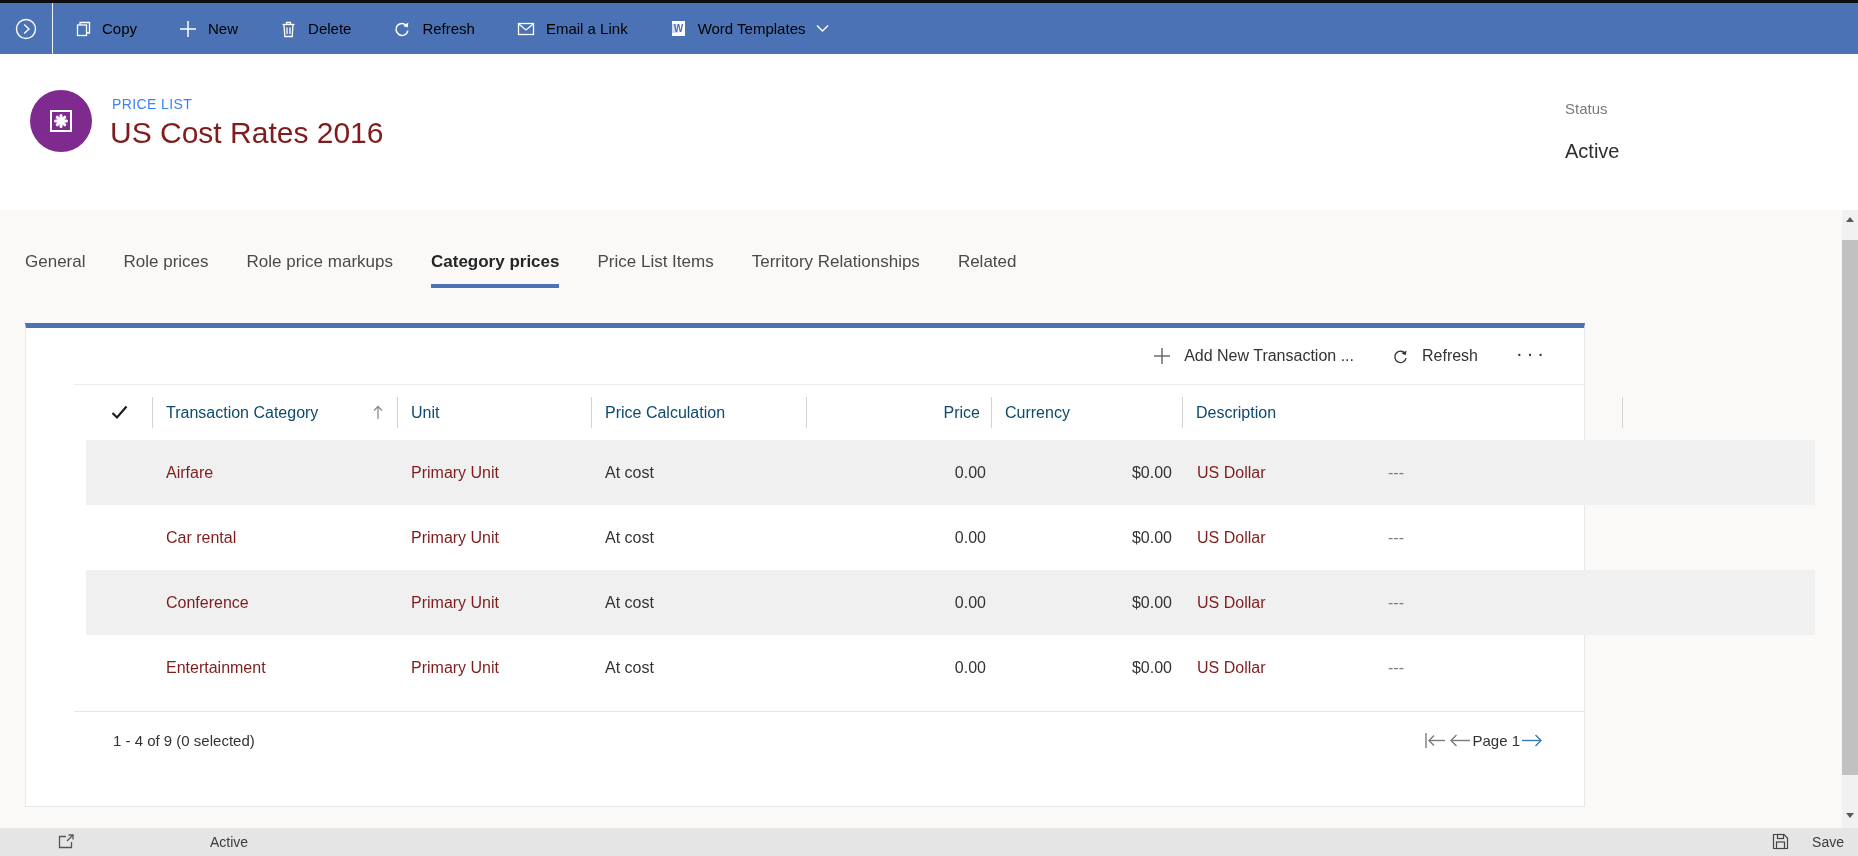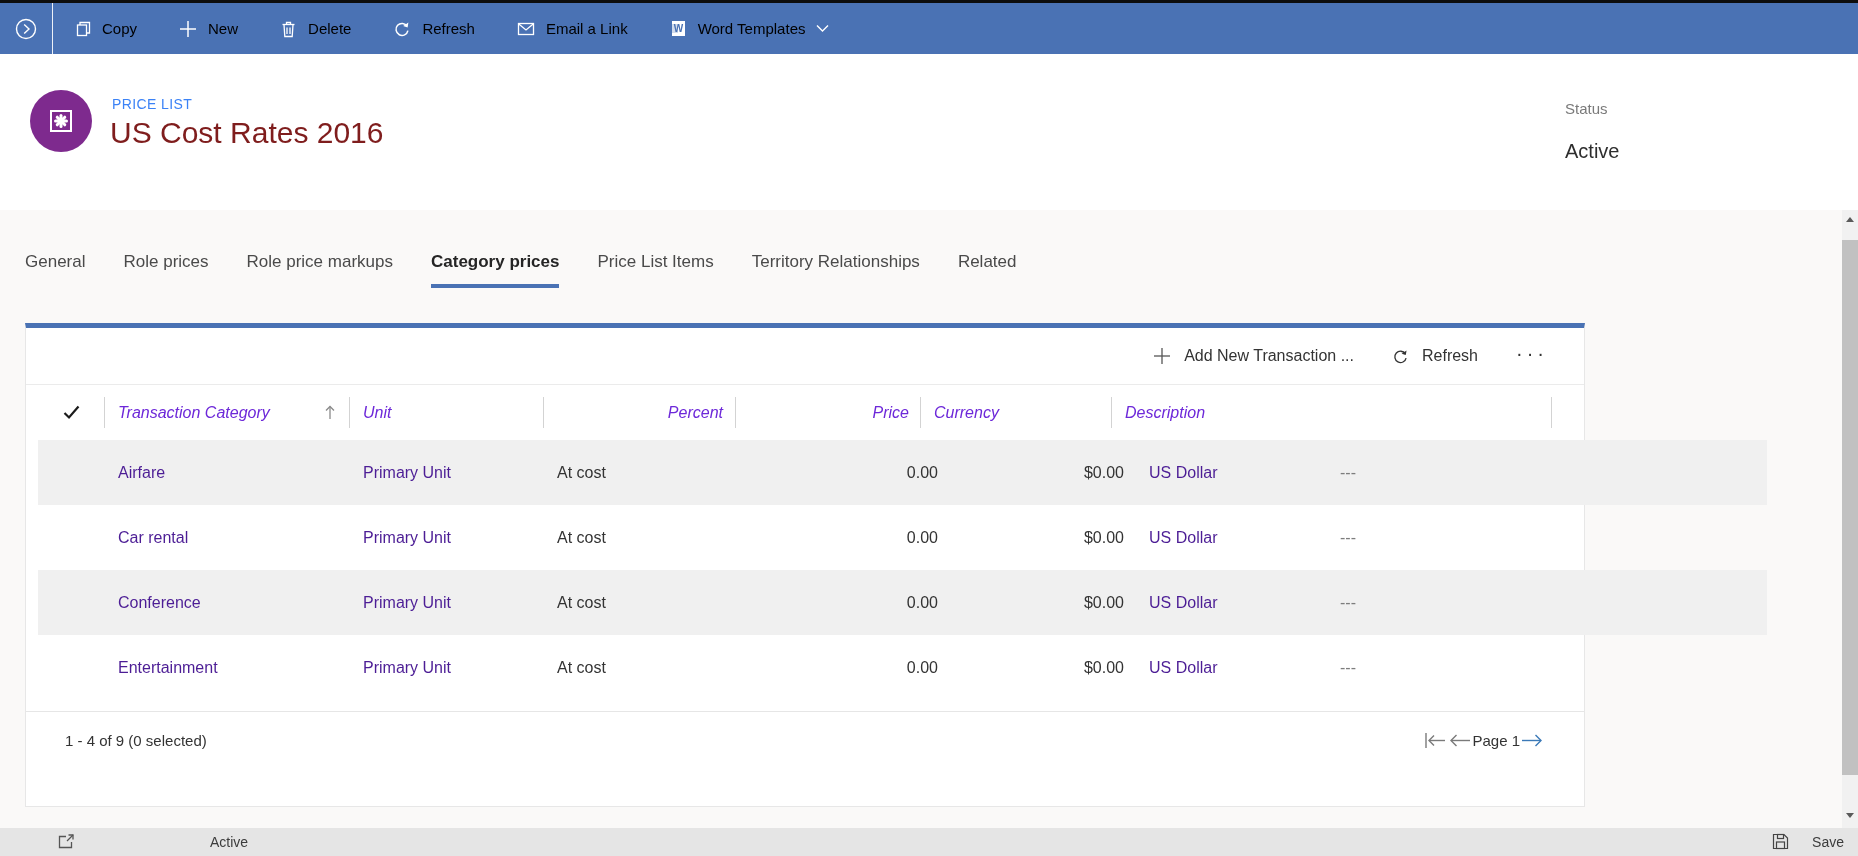--- a/index.html
+++ b/index.html
@@ -48,48 +48,48 @@
 
   
   .tabs { position: absolute; left: 25px; top: 252px; display: flex; gap: 38px; font-size: 17px; color: #4a4a4a; }
   .tab { padding-bottom: 12px; cursor: pointer; border-bottom: 4px solid transparent; }
   .tab.active { color: #252525; font-weight: 700; border-bottom-color: #4a72b4; }
 
   
   .grid {
     position: absolute; left: 25px; top: 323px; width: 1560px; height: 484px;
     background: #fff; border-top: 5px solid #4a72b4;
-    border-left: 1px solid #e7e7e7; border-right: 1px solid #e7e7e7; border-bottom: 1px solid #e7e7e7;
+    border-left: 1px solid #e7e7e7; border-right: 1px solid #e7e7e7; border-bottom: 1px solid #e7e7e7; padding-left: 48px;
   }
   .grid-toolbar {
     height: 57px; display: flex; align-items: center; justify-content: flex-end;
     gap: 38px; padding-right: 36px; border-bottom: 1px solid #ebebeb; font-size: 16px; color: #333;
   }
   .gt-item { display: flex; align-items: center; gap: 13px; cursor: pointer; white-space: nowrap; }
   .gt-more { font-size: 20px; letter-spacing: 4px; color: #333; cursor: pointer; line-height: 1; padding-bottom: 6px; }
 
   .grid-table { margin-left: 12px; width: 1729px; }
-  .grid-header { display: flex; height: 55px; align-items: flex-end; color: #6d28d9; font-size: 16px; font-style: italic; }
+  .grid-header { display: flex; height: 55px; align-items: flex-end; color: #0c4a6e; font-size: 16px; }
   .grid-header .cell { position: relative; height: 100%; display: flex; align-items: center; cursor: pointer; }
   .grid-header .cell::after {
     content: ""; position: absolute; right: 0; top: 12px; height: 31px; width: 1px; background: #d3d3d3;
   }
   .row { display: flex; height: 65px; align-items: center; font-size: 16px; color: #333; cursor: pointer; }
   .row.alt { background: #f0f0f0; }
   .cell { padding-left: 13px; }
   .col-check    { width: 67px;  display: flex; justify-content: center; padding-left: 0; }
   .col-category { width: 245px; }
   .col-unit     { width: 194px; }
   .col-calc     { width: 215px; }
   .col-percent  { width: 192px; text-align: right; padding-right: 13px; justify-content: flex-end; }
   .col-price    { width: 185px; text-align: right; padding-right: 12px; justify-content: flex-end; }
   .col-currency { width: 191px; }
   .col-desc     { width: 440px; }
   .grid-header .col-category { justify-content: space-between; padding-right: 14px; }
-  .link { color: #4c1d95; cursor: pointer; }
+  .link { color: #7f1d1d; cursor: pointer; }
   .muted { color: #7d7d7d; }
 
   .grid-footer-sep { margin-top: 11px; border-top: 1px solid #e6e6e6; }
   .grid-footer {
     height: 56px; display: flex; align-items: center; justify-content: space-between;
     padding: 0 40px 0 39px; font-size: 15px; color: #333;
   }
   .pagination { display: flex; align-items: center; }
   .pag-btn { cursor: pointer; }
   .page-label { font-size: 15px; color: #333; }
@@ -256,21 +256,21 @@
       <div class="cell col-category">
         <span>Transaction Category</span>
         <span>
           <svg width="12" height="15" viewBox="0 0 12 15" fill="none" stroke="#8a8a8a" stroke-width="1.3">
             <line x1="6" y1="14" x2="6" y2="1.5"></line>
             <polyline points="2,5.5 6,1.5 10,5.5"></polyline>
           </svg>
         </span>
       </div>
       <div class="cell col-unit">Unit</div>
-      <div class="cell col-percent">Percent</div>
+      <div class="cell col-calc">Price Calculation</div>
       <div class="cell col-price">Price</div>
       <div class="cell col-currency">Currency</div>
       <div class="cell col-desc">Description</div>
     </div>
 
     <div class="row alt">
       <div class="cell col-check"></div>
       <div class="cell col-category"><span class="link">Airfare</span></div>
       <div class="cell col-unit"><span class="link">Primary Unit</span></div>
       <div class="cell col-calc">At cost</div>

